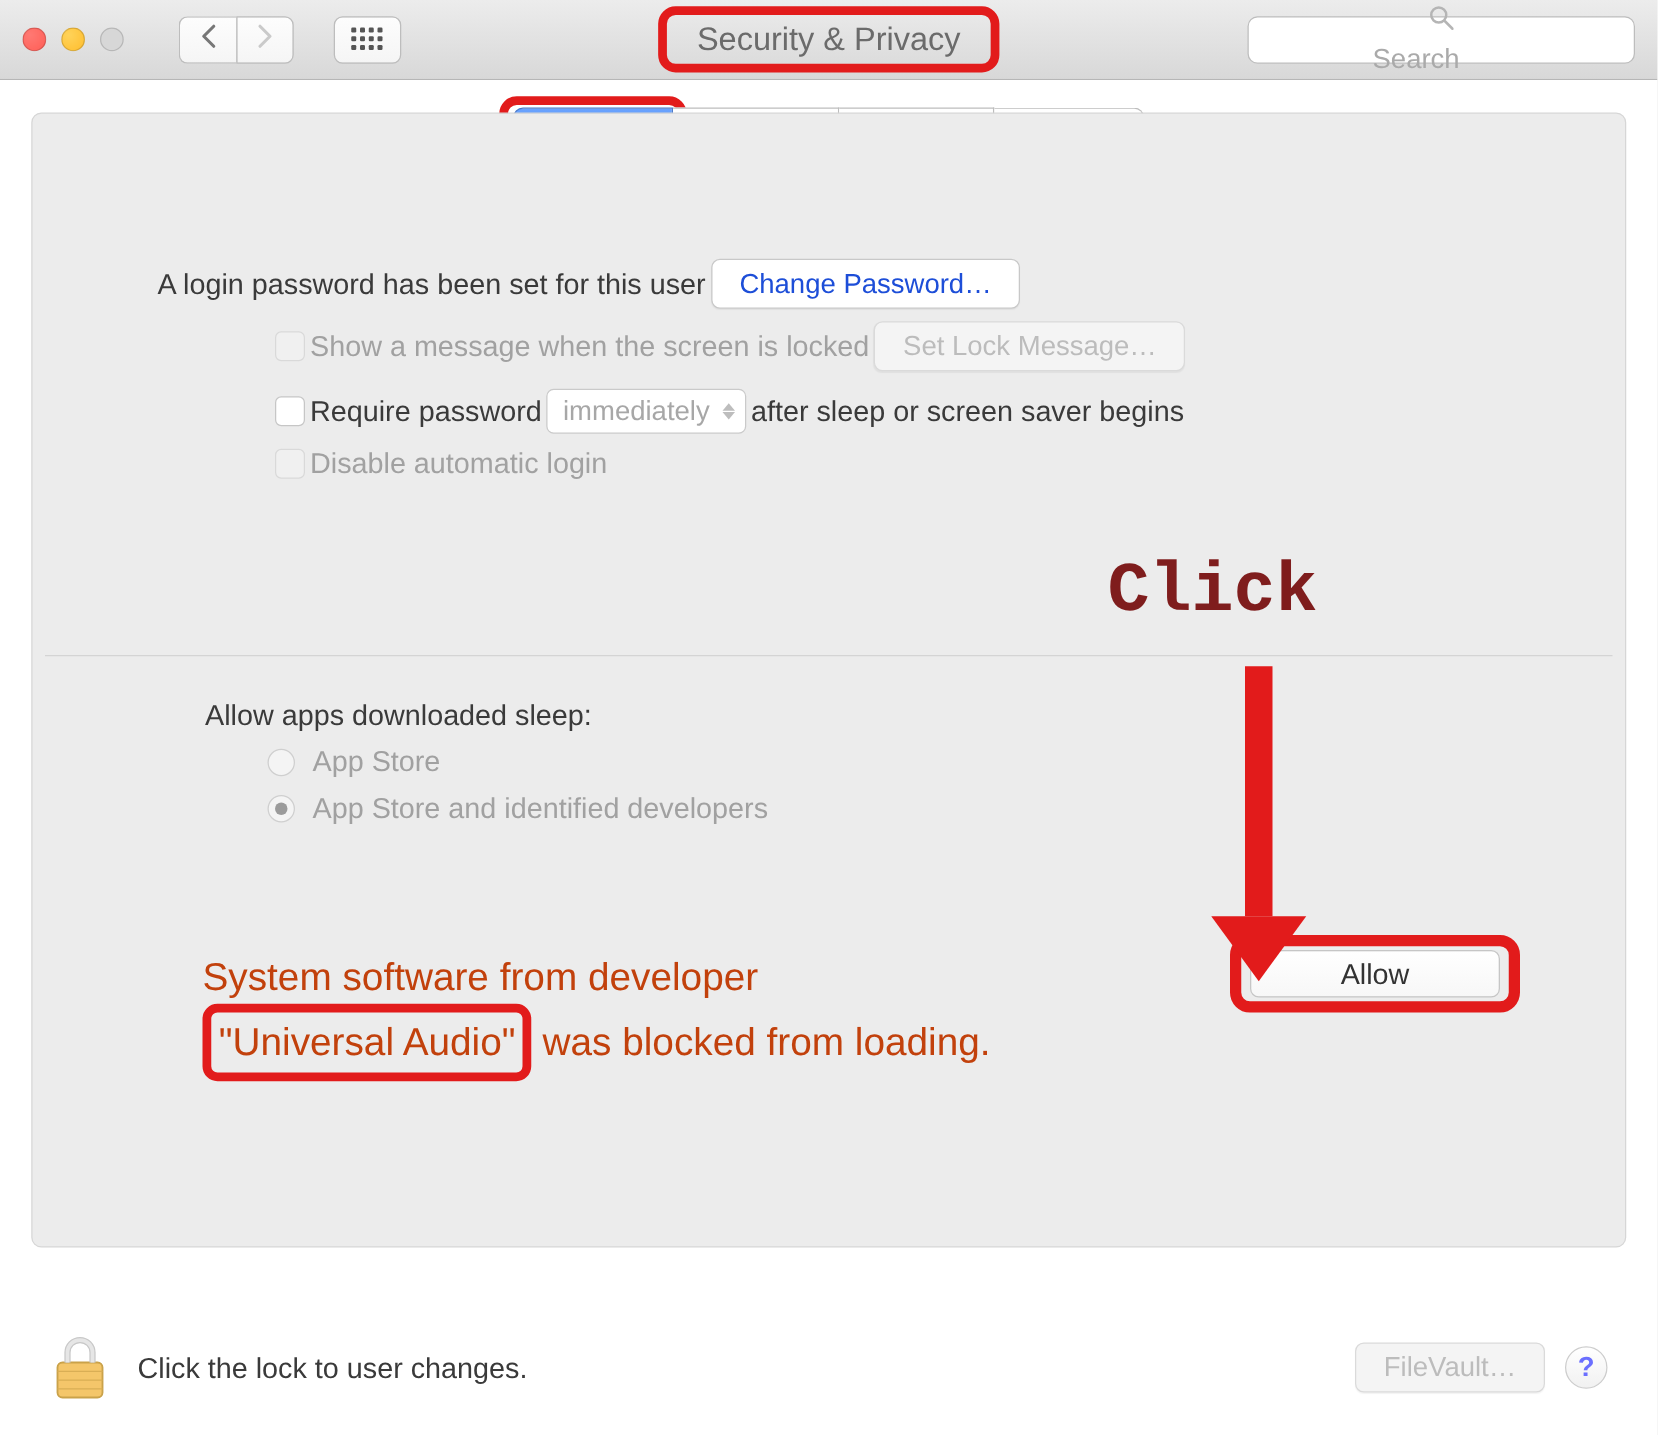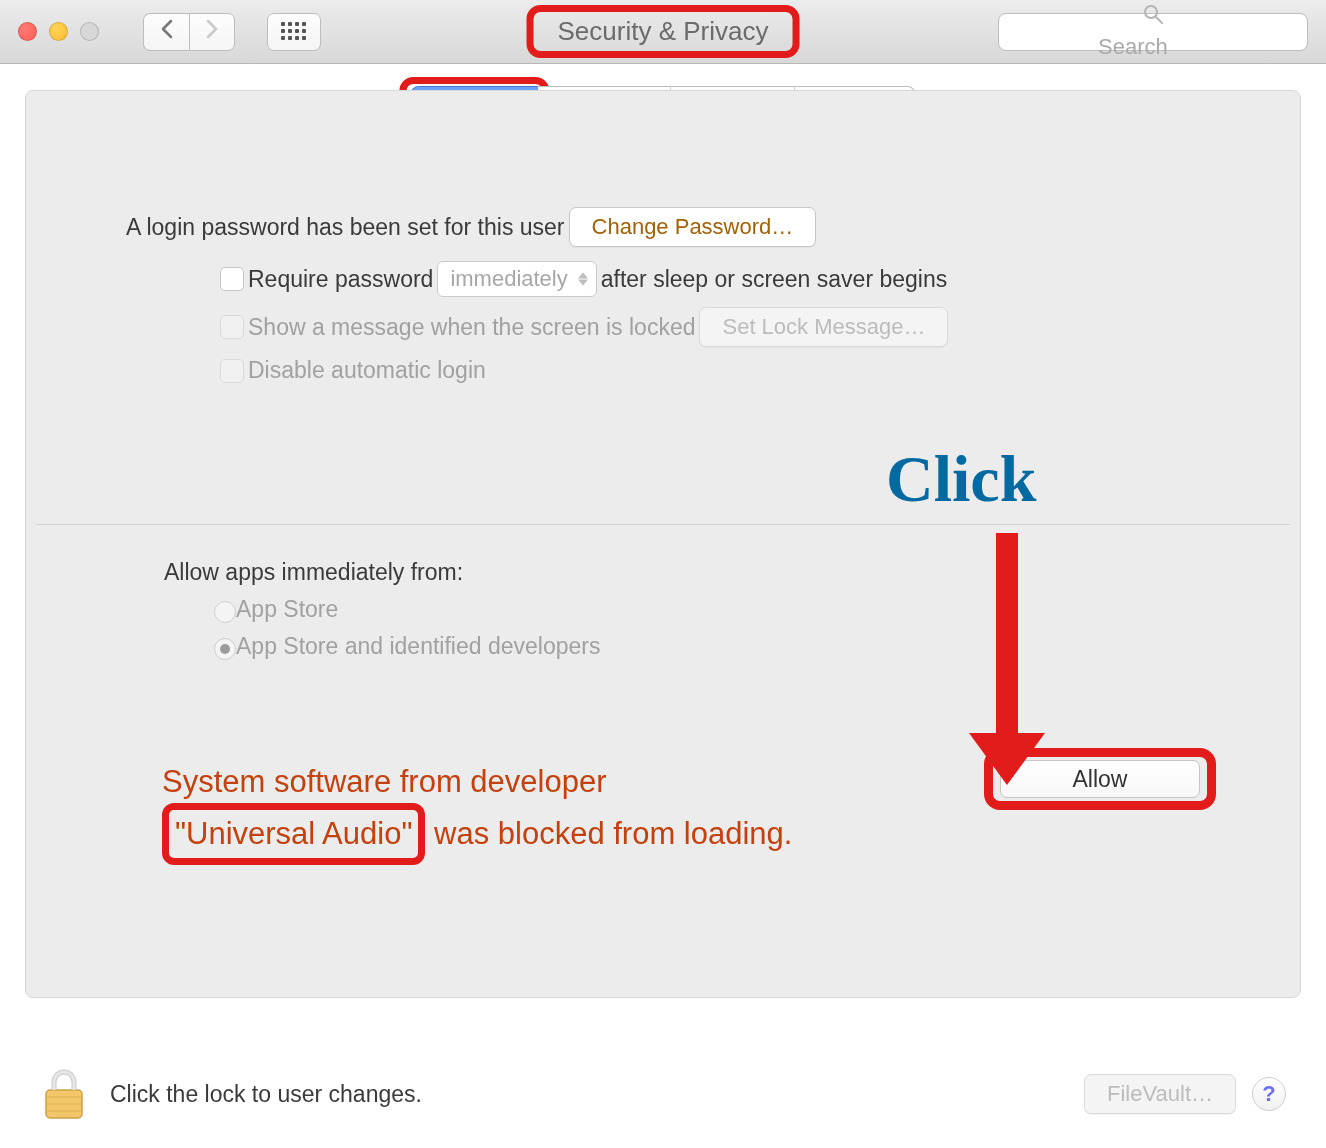--- a/index.html
+++ b/index.html
@@ -121,21 +121,21 @@
     .section-upper { padding: 56px 60px 40px 100px; }
     .row { display:flex; align-items:center; gap: 4px; margin-bottom: 10px;}
     .label-text { font-size:23px; color:#3a3a3a;}
     .dimmed { color:#a1a1a1;}
     .mac-btn {
       background: #fff;
       border: 1px solid #c8c8c8;
       border-radius: 7px;
       padding: 6px 22px;
       font-size: 22px;
-      color: #a16207;
+      color: #1d4ed8;
       box-shadow: 0 1px 1px rgba(0,0,0,.05);
     }
     .mac-btn.disabled { color:#bcbcbc; background:#f4f4f4; border-color:#dadada;}
     .checkbox {
       width:24px; height:24px;
       background:#fff; border:1px solid #c6c6c6; border-radius:5px;
       display:inline-block; flex-shrink:0;
     }
     .checkbox.disabled { background:#f0f0f0; border-color:#d9d9d9;}
     .popup-select {
@@ -154,21 +154,21 @@
 
     hr.divider { border:none; border-top:1px solid #d4d4d4; margin: 20px 10px 0 10px;}
 
     .section-lower { padding: 34px 60px 0 138px; }
     .radio {
       width:22px; height:22px; border-radius:50%;
       border:1px solid #cfcfcf; background:#f4f4f4; display:inline-flex;
       align-items:center; justify-content:center; flex-shrink:0;
     }
     .radio .dot { width:10px;height:10px;border-radius:50%; background:#9b9b9b;}
-    .radiorow { display:flex; align-items:flex-end; margin:10px 0 0 50px;}
+    .radiorow { display:flex; align-items:center; gap:14px; margin:10px 0 0 50px;}
 
     .blocked-row { display:flex; align-items:flex-start; gap: 60px; margin-top: 100px; margin-left: -2px;}
     .blocked-text { font-size:31px; color:#c2410c; line-height:1.4; max-width:700px;}
     .dev-highlight { display:inline-block; border:7px solid #e21b1b; border-radius:12px; padding:2px 6px; }
 
     .allow-wrap { position:relative; margin-left:auto; margin-right: 40px;}
     .allow-btn {
       background: linear-gradient(to bottom,#ffffff,#f7f7f7);
       border:1px solid #c6c6c6; border-radius:7px;
       width:200px; height:38px;
@@ -196,22 +196,22 @@
       margin-left:16px;
     }
 
     
     .click-annotation {
       position:absolute;
       left: 860px; top: 350px;
       pointer-events:none;
     }
     .click-text {
-      font-size:66px; font-weight:800; color:#0369a1;
-      font-family: Liberation Serif, serif;
+      font-size:56px; font-weight:800; color:#7f1d1d;
+      font-family: Liberation Mono, monospace;
     }
     .arrow-vert {
       position:absolute; left:110px; top:92px;
     }
     .arrow-vert .shaft { width:22px; height:200px; background:#e21b1b; }
     .arrow-vert .head {
       width:0;height:0;
       border-left:38px solid transparent;
       border-right:38px solid transparent;
       border-top:52px solid #e21b1b;
@@ -293,48 +293,48 @@
       <span>Privacy</span>
     </div>
   </div>
 
   <div class="pane">
 
     <div class="section-upper">
       <div class="row">
         <span class="label-text">A login password has been set for this user</span>
         <button class="mac-btn">Change Password…</button>
+      </div>
+      <div class="row indent">
+        <span class="checkbox disabled"></span>
+        <span class="label-text dimmed">Show a message when the screen is locked</span>
+        <button class="mac-btn disabled">Set Lock Message…</button>
       </div>
       <div class="row indent" style="margin-top:14px;">
         <span class="checkbox"></span>
         <span class="label-text">Require password</span>
         <span class="popup-select">
           <span>immediately</span>
           <span class="updown">
               <span class="up"></span>
               <span class="down"></span>
             </span>
         </span>
         <span class="label-text">after sleep or screen saver begins</span>
       </div>
       <div class="row indent">
         <span class="checkbox disabled"></span>
-        <span class="label-text dimmed">Show a message when the screen is locked</span>
-        <button class="mac-btn disabled">Set Lock Message…</button>
-      </div>
-      <div class="row indent">
-        <span class="checkbox disabled"></span>
         <span class="label-text dimmed">Disable automatic login</span>
       </div>
     </div>
 
     <hr class="divider" style="margin-top:90px;">
 
     <div class="section-lower">
-      <div class="label-text">Allow apps immediately from:</div>
+      <div class="label-text">Allow apps downloaded sleep:</div>
       <div class="radiorow">
         <span class="radio"></span>
         <span class="label-text dimmed">App Store</span>
       </div>
       <div class="radiorow">
         <span class="radio">
             <span class="dot"></span>
           </span>
         <span class="label-text dimmed">App Store and identified developers</span>
       </div>

